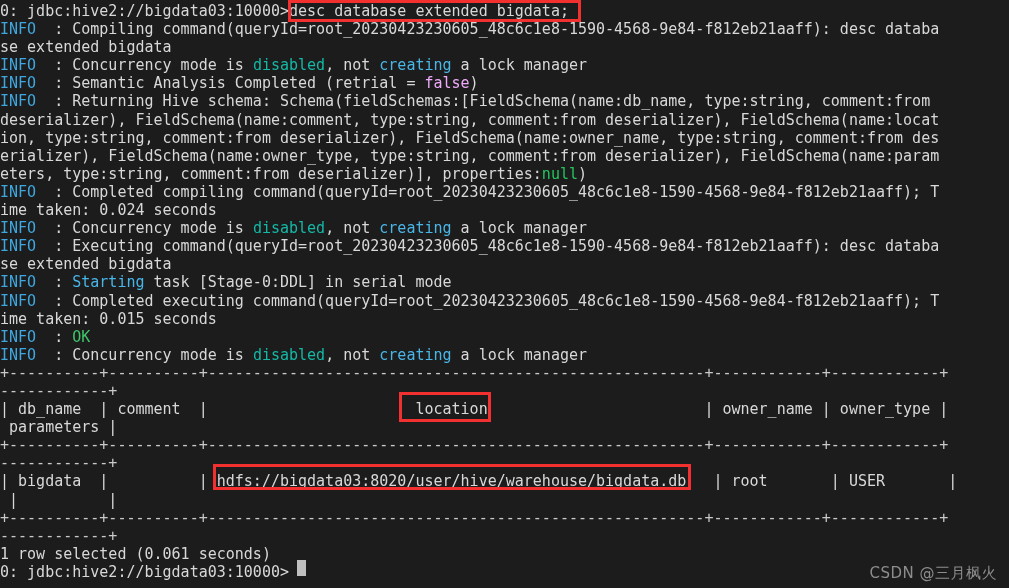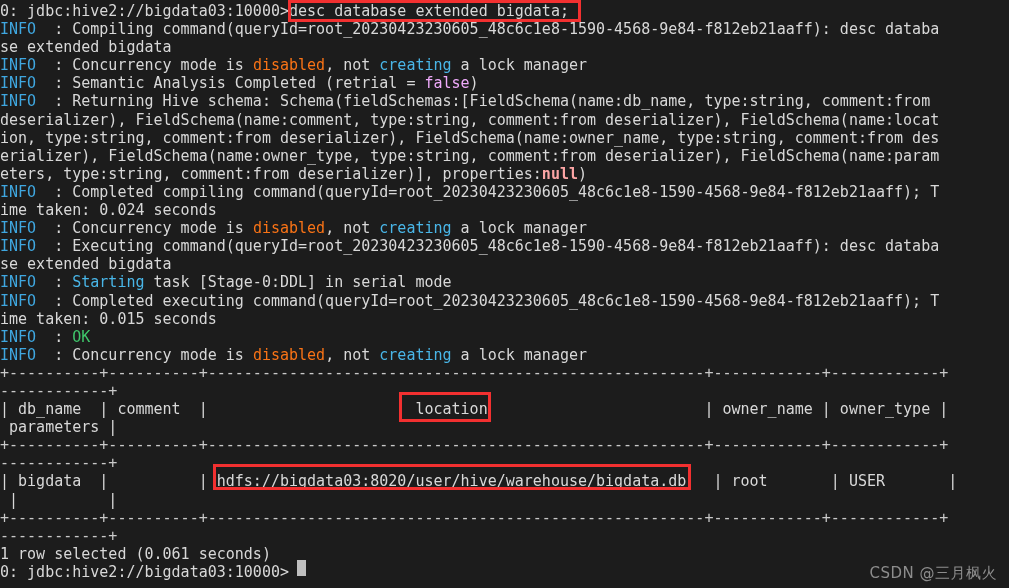--- a/index.html
+++ b/index.html
@@ -29,23 +29,23 @@
   }
   .line {
     height: 18.1px;
     white-space: pre;
     font-family: "DejaVu Sans Mono", "Liberation Mono", monospace;
     font-size: 15px;
   }
   .c-default { color: #d8d8d8; }
   .c-info    { color: #3fa7e0; }
   .c-cyan    { color: #49b6e8; }
-  .c-yellow  { color: #f97316; }
+  .c-yellow  { color: #14b8a6; }
   .c-red     { color: #f0abfc; }
-  .c-magenta { color: #fca5a5; font-weight: bold; }
+  .c-magenta { color: #22c55e; }
   .c-green   { color: #3fc66a; text-align: right; }
   .c-sep     { color: #c9c9c9; }
 
   
   .redbox {
     position: absolute;
     border: 3px solid #f23030;
     box-sizing: border-box;
     pointer-events: none;
     background: transparent;

